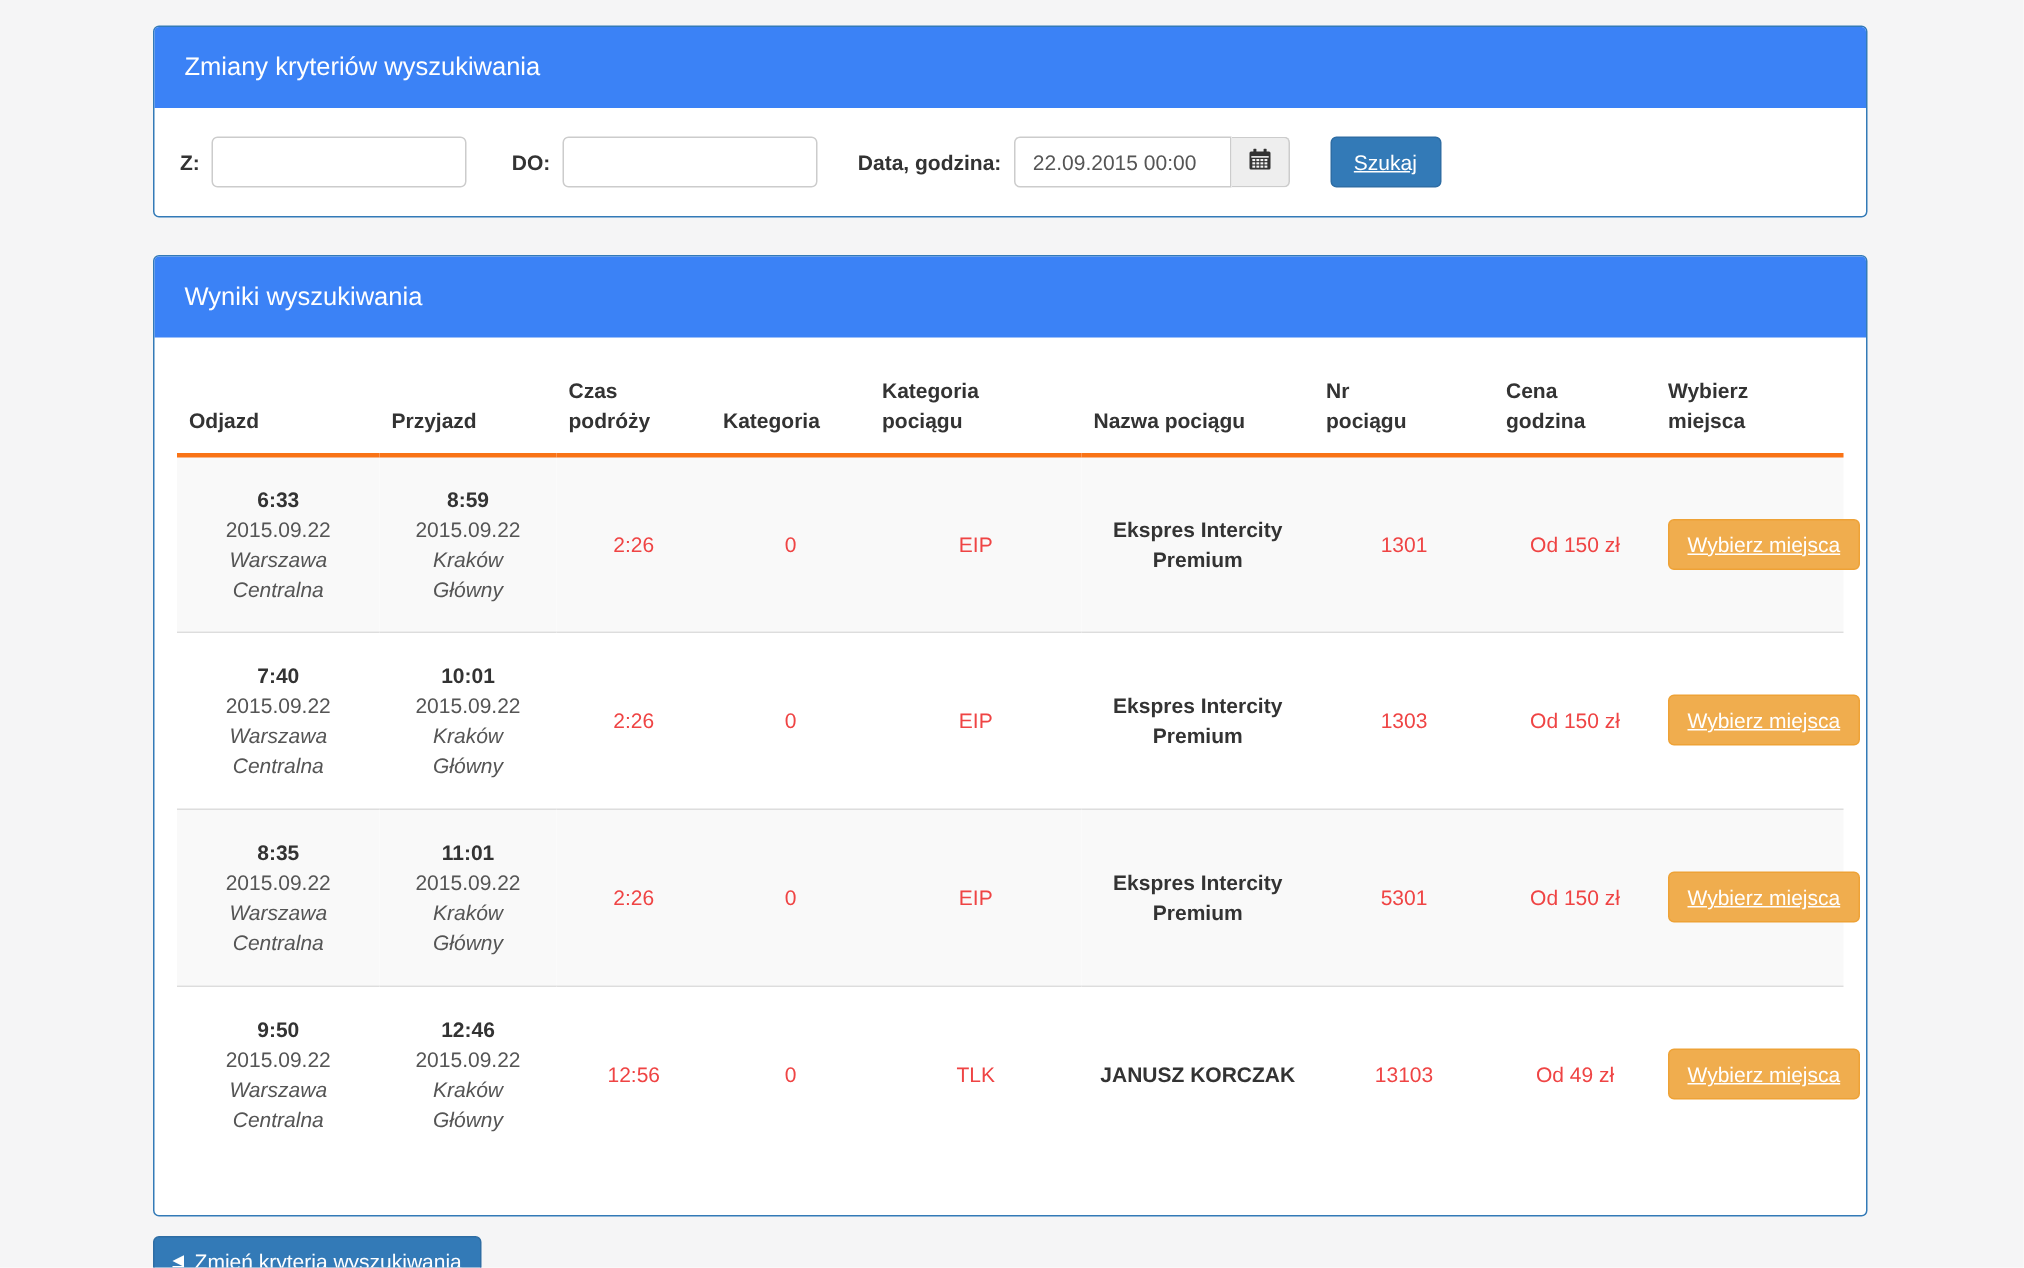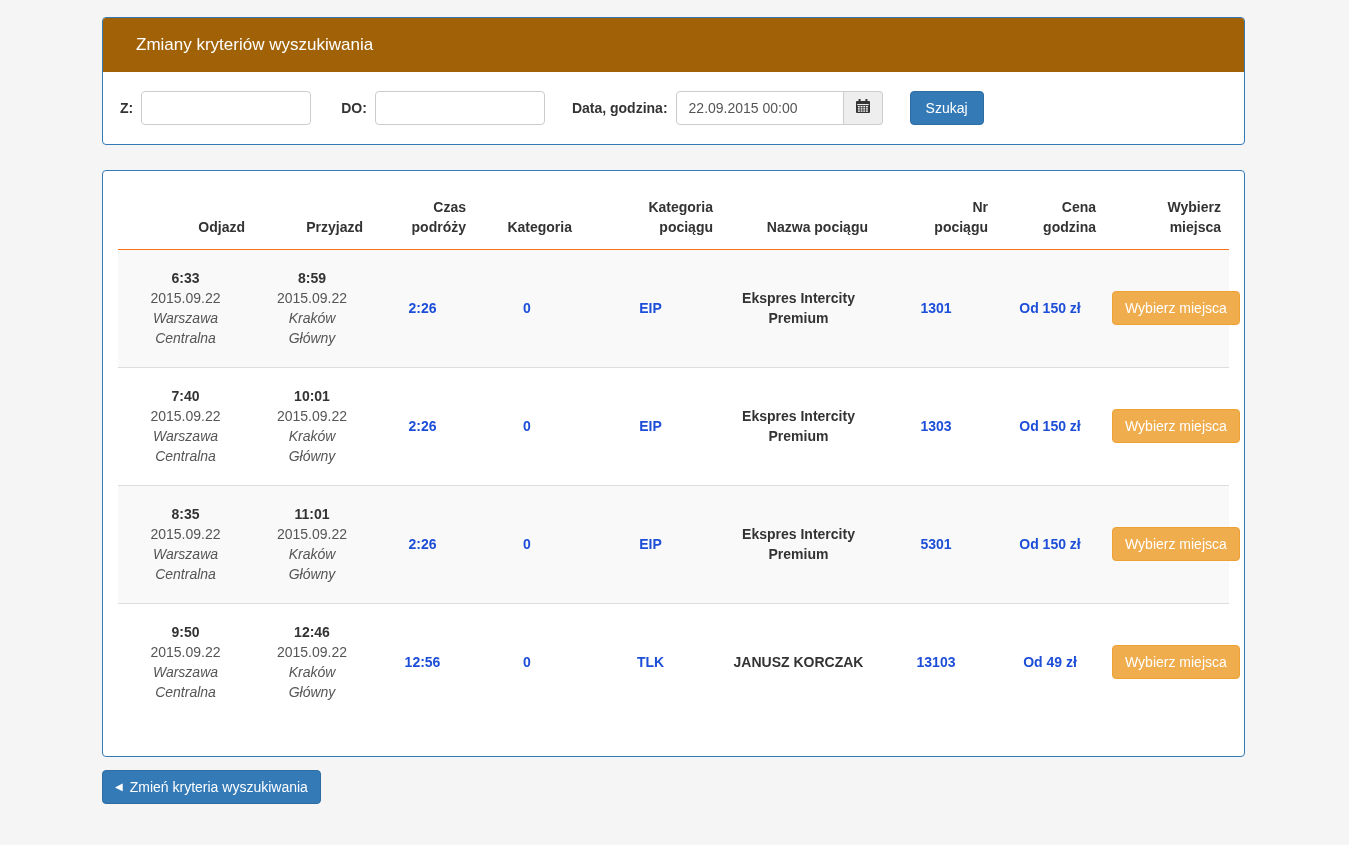--- a/index.html
+++ b/index.html
@@ -9,71 +9,71 @@
     font-family: "Liberation Sans", "DejaVu Sans", sans-serif;
     font-size: 14px; color: #333;
   }
   .container { width: 1143px; margin-left: 102px; padding-top: 17px; }
 
   
   .panel { background: #fff; border: 1px solid #337ab7; border-radius: 4px; }
   .panel-search { margin-bottom: 25px; }
   .panel-results { margin-bottom: 13px; }
   .panel-heading {
-    background: #a16207; color: #fff;
-    padding: 16px 33px; font-size: 17px; line-height: 22px;
+    background: #3b82f6; color: #fff;
+    padding: 16px 20px; font-size: 17px; line-height: 22px;
     border-radius: 3px 3px 0 0;
   }
 
   
   .search-body { padding: 19px 17px; display: flex; align-items: center; }
   .form-label { font-weight: bold; margin-right: 8px; white-space: nowrap; }
   .text-input {
     height: 34px; width: 170px; border: 1px solid #ccc; border-radius: 4px;
     padding: 6px 12px; font-size: 14px; color: #555; background: #fff;
     font-family: inherit; outline: none;
   }
   .gap-lg { margin-right: 30px; } .gap-md { margin-right: 27px; }
   .input-group { display: flex; }
-  .input-group .text-input { width: 168px; border-radius: 4px 0 0 4px; }
+  .input-group .text-input { width: 145px; border-radius: 4px 0 0 4px; }
   .addon-btn {
     width: 39px; height: 34px; background: #eee;
     border: 1px solid #ccc; border-left: none; border-radius: 0 4px 4px 0;
     display: flex; align-items: center; justify-content: center; cursor: pointer;
   }
   .btn {
     display: inline-block; border-radius: 4px; color: #fff; font-size: 14px;
     line-height: 20px; padding: 6px 12px; cursor: pointer; text-align: left;
-    font-family: inherit; white-space: nowrap;
+    font-family: inherit; white-space: nowrap; text-decoration: underline;
   }
   .btn-primary { background: #337ab7; border: 1px solid #2e6da4; }
   .btn-warning { background: #f0ad4e; border: 1px solid #eea236; }
   .btn-search { margin-left: 27px; padding: 6px 15px; }
 
   
   .results-body { padding: 15px; }
   table { width: 100%; border-collapse: collapse; margin-bottom: 20px; table-layout: fixed; }
   col.c1 { width: 135px; } col.c2 { width: 118px; } col.c3 { width: 103px; }
   col.c4 { width: 106px; } col.c5 { width: 141px; } col.c6 { width: 155px; }
   col.c7 { width: 120px; } col.c8 { width: 108px; } col.c9 { width: 125px; }
   thead tr { height: 63px; }
   th {
-    vertical-align: bottom; text-align: right; font-weight: bold;
-    padding: 0 8px 12px; line-height: 20px; border-bottom: 1px solid #f97316;
+    vertical-align: bottom; text-align: left; font-weight: bold;
+    padding: 0 8px 12px; line-height: 20px; border-bottom: 3px solid #f97316;
   }
   tbody tr { height: 118px; }
   tbody tr:nth-child(odd) { background: #f9f9f9; }
   td {
     text-align: center; vertical-align: middle; line-height: 20px;
     padding: 14px 8px; border-top: 1px solid #ddd; color: #555;
   }
   tbody tr:first-child td { border-top: none; }
   .time { font-weight: bold; color: #333; }
   .station { margin: 0 auto 0; max-width: 82px; font-style: italic; }
-  .bold { font-weight: bold; color: #1d4ed8; }
+  .bold { font-weight: normal; color: #ef4444; }
   .train-name { font-weight: bold; color: #333; max-width: 140px; margin: 0 auto; }
 
   
   .btn-back { display: inline-flex; align-items: center; }
   .caret { font-size: 10px; margin-right: 7px; line-height: 20px; }
 </style>
 </head>
 <body>
 
 <div class="container">
@@ -113,20 +113,21 @@
             </svg>
           </span>
         </span>
       </div>
       <button class="btn btn-primary btn-search">Szukaj</button>
     </div>
   </div>
 
   
   <div class="panel panel-results">
+    <div class="panel-heading">Wyniki wyszukiwania</div>
     <div class="results-body">
       <table>
         <colgroup>
           <col class="c1">
             <col class="c2">
             <col class="c3">
             <col class="c4">
             <col class="c5">
           <col class="c6">
             <col class="c7">

